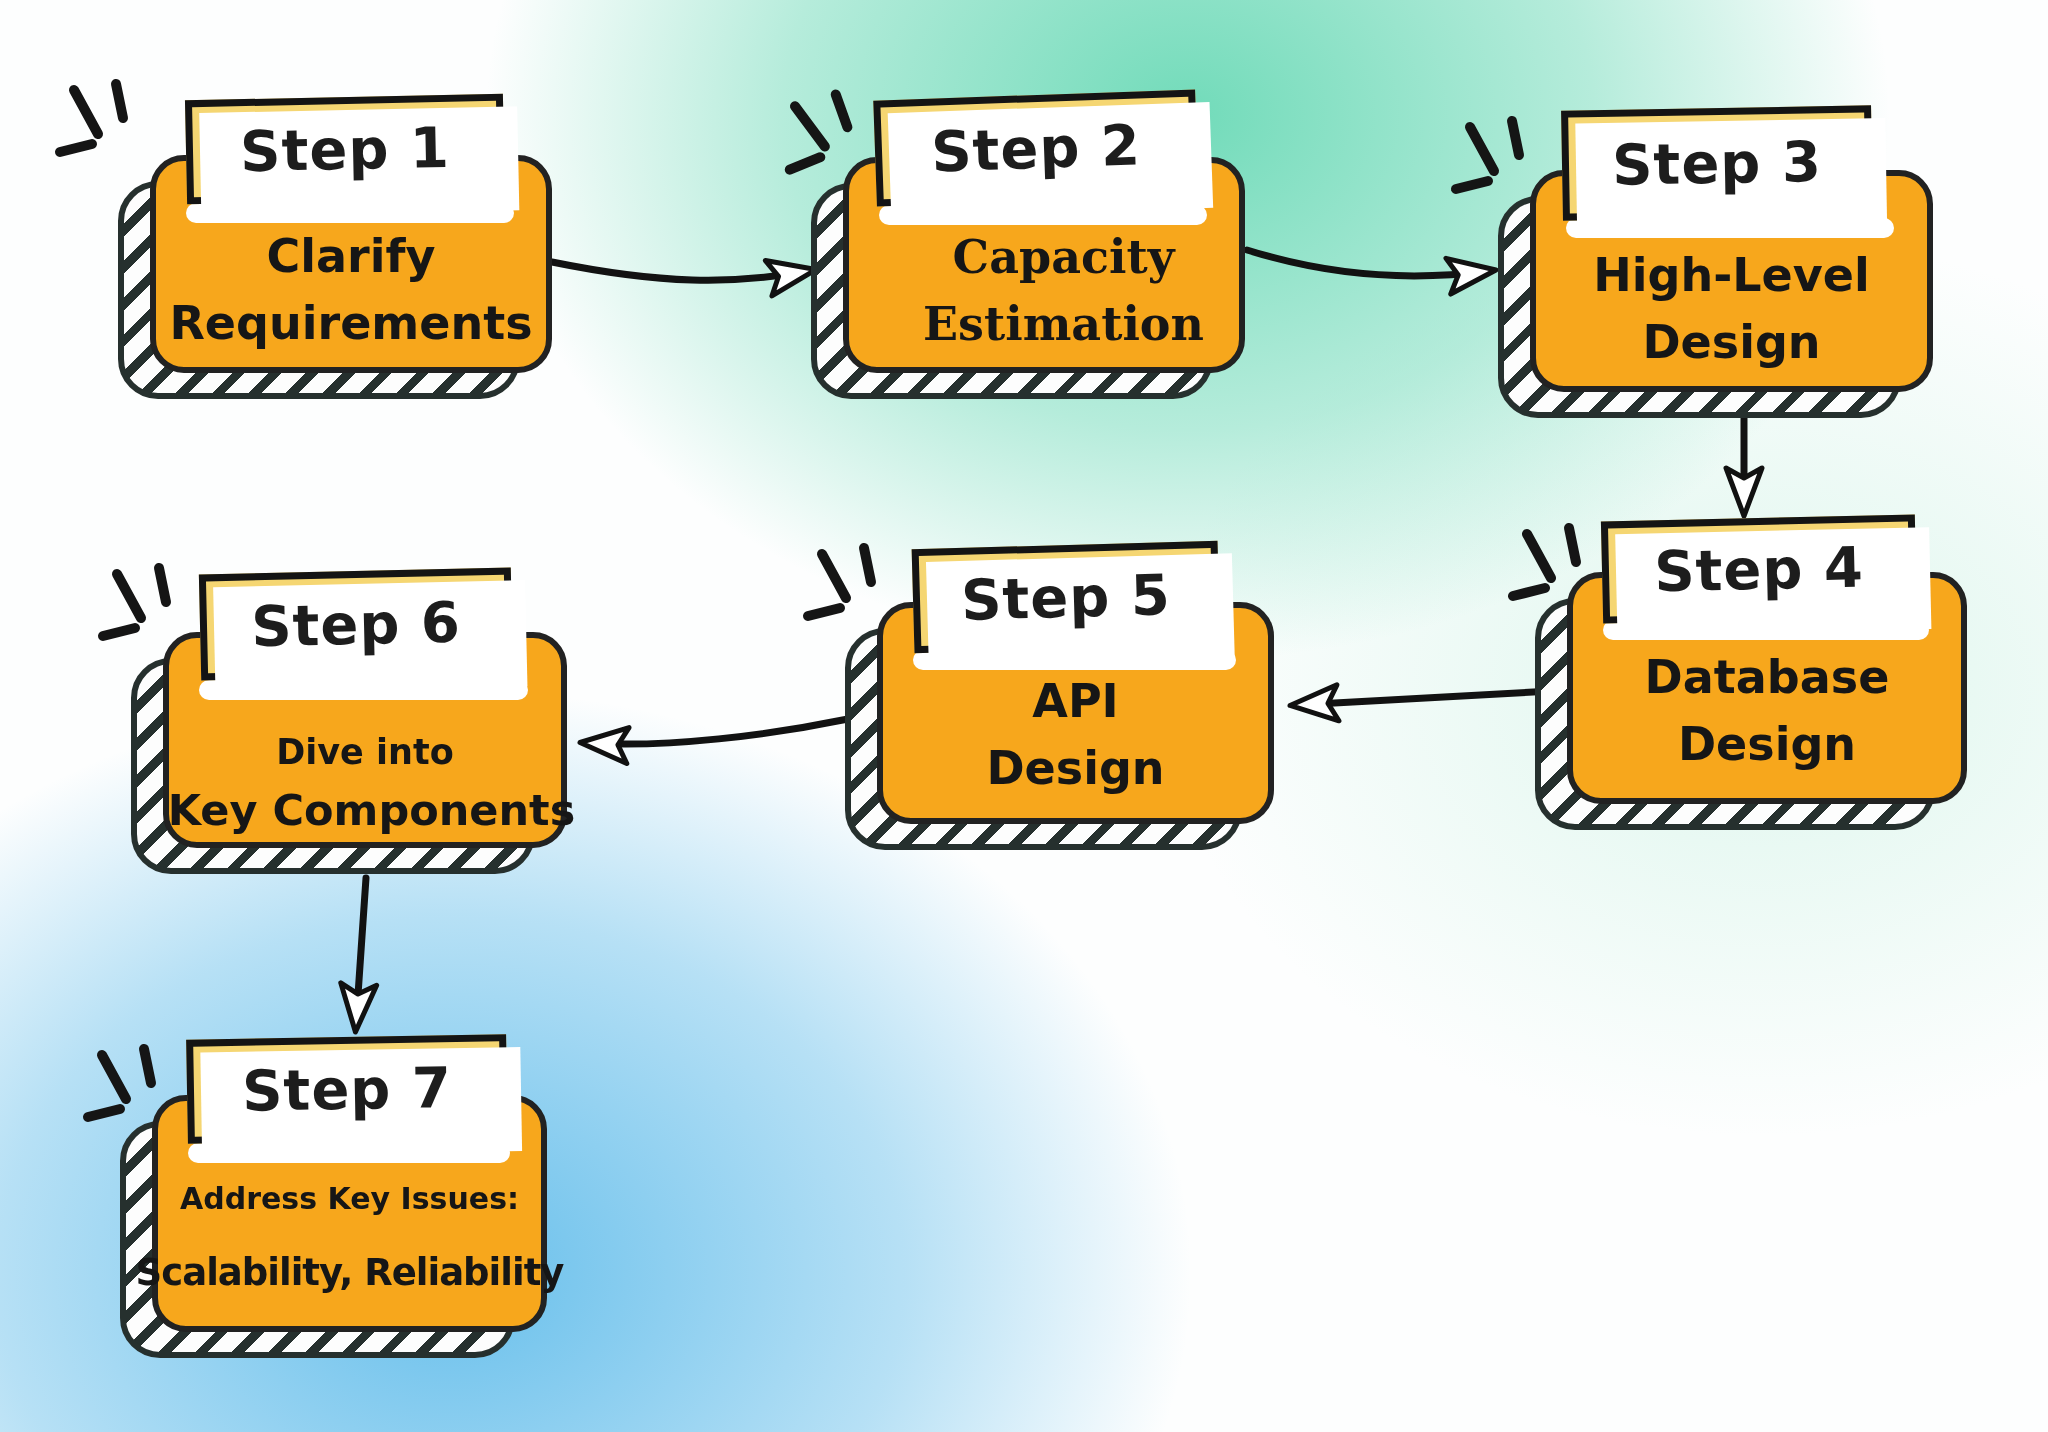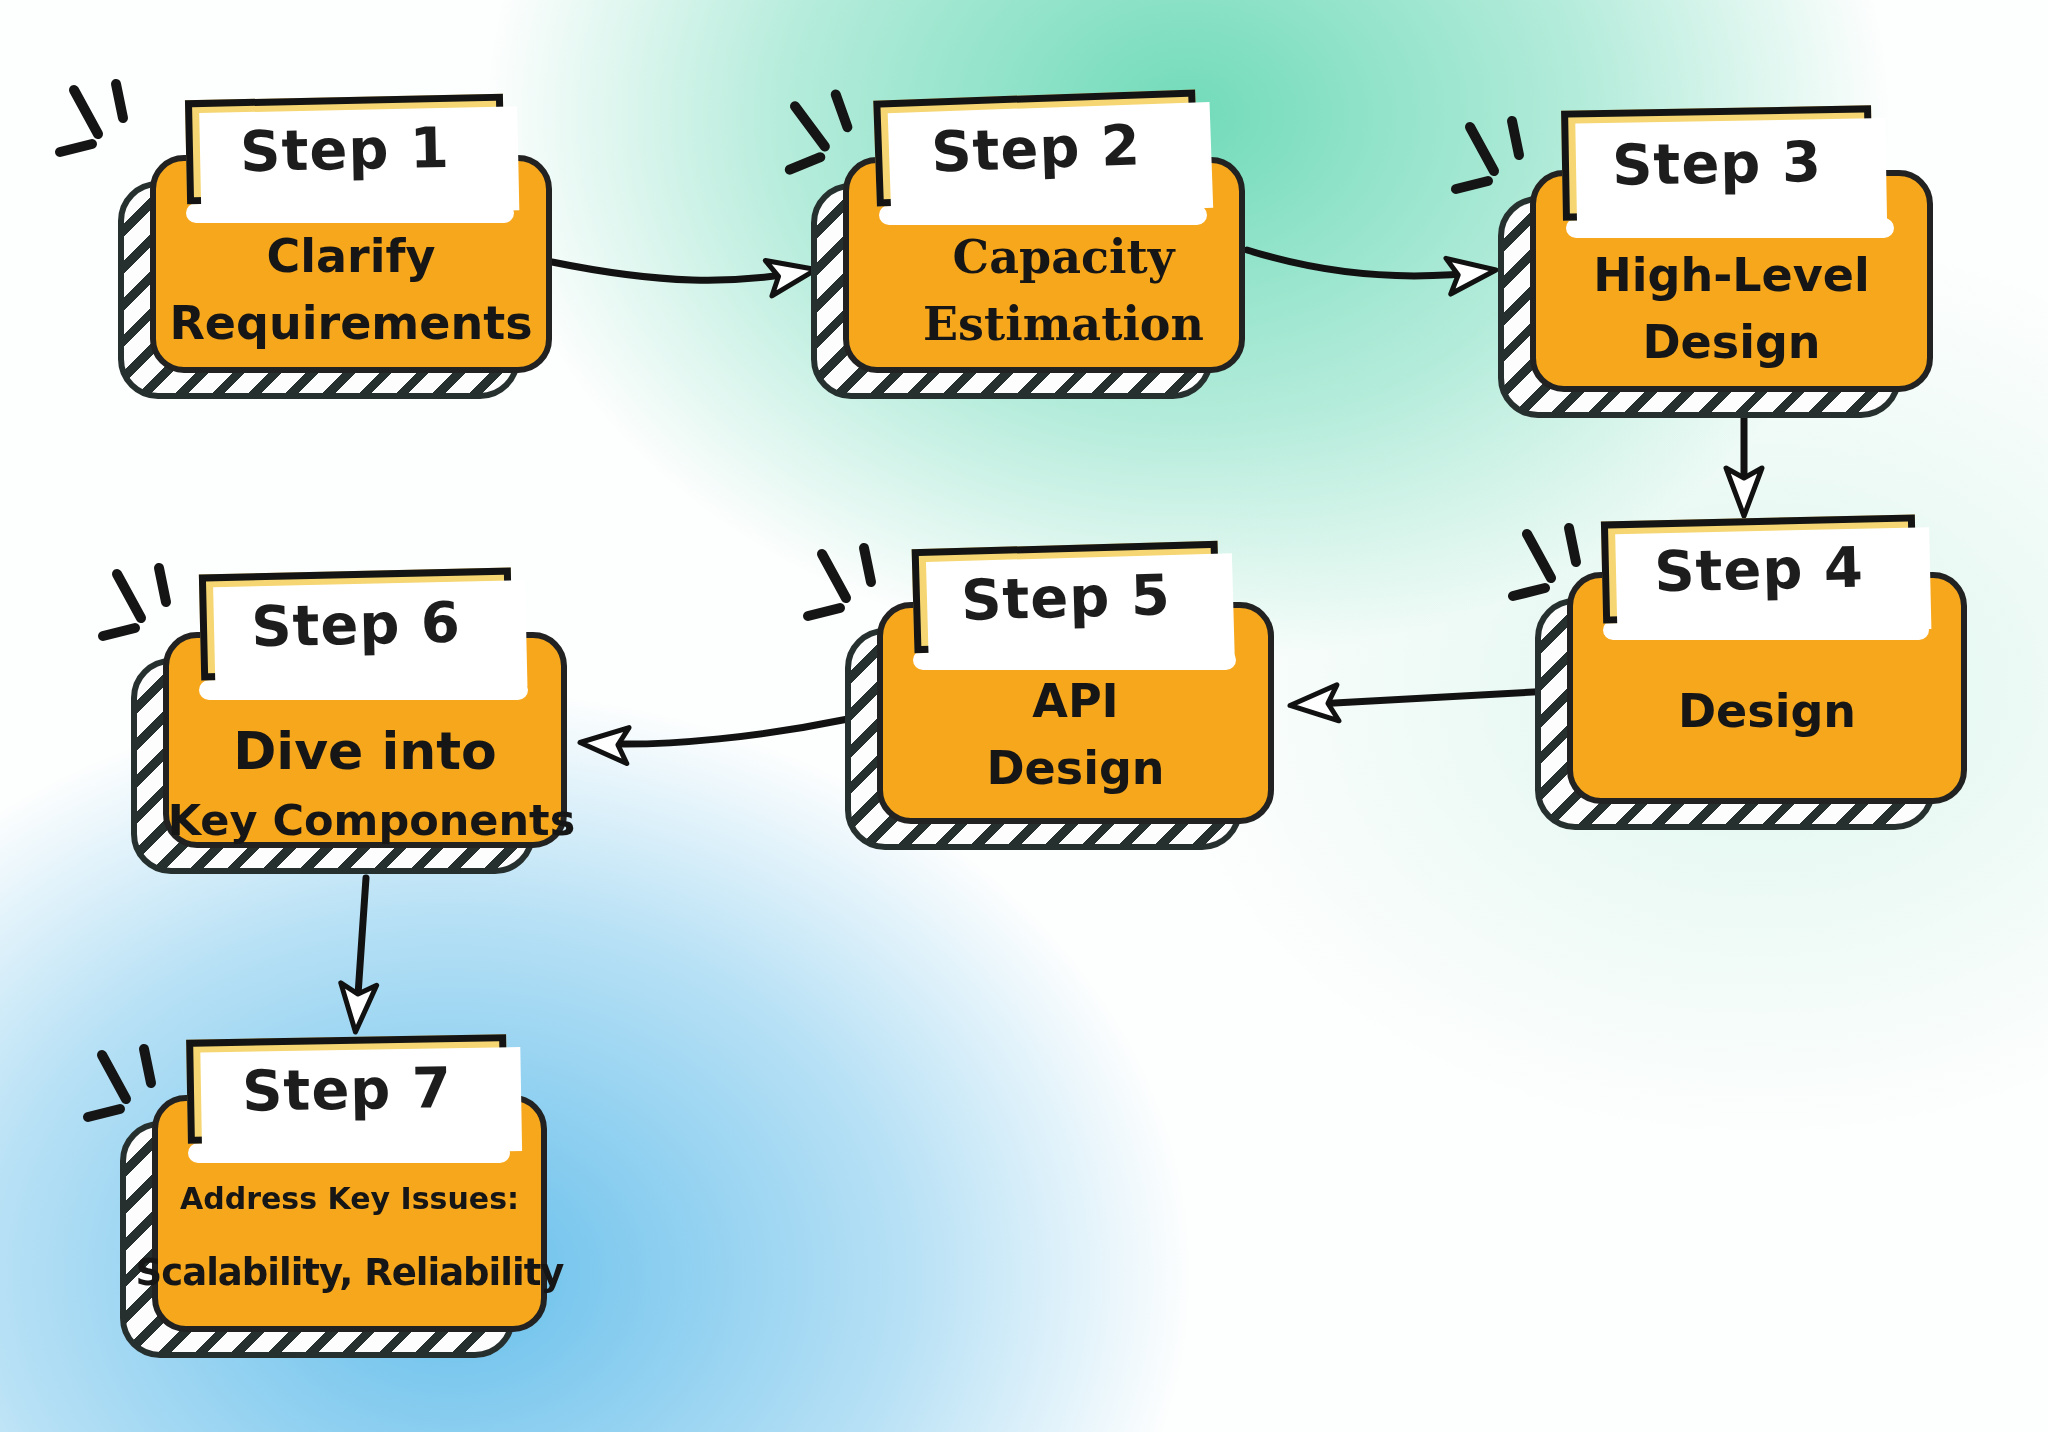--- a/index.html
+++ b/index.html
@@ -95,20 +95,21 @@
       <line x1="22" y1="12" x2="46" y2="56"></line>
         <line x1="64" y1="6" x2="71" y2="40"></line>
         <line x1="8" y1="74" x2="40" y2="66"></line>
     </svg>
   </div>
 
   <div class="step" style="left:1567px;top:572px;width:400px;height:232px;">
     <div class="shadow"></div>
     <div class="body" style="padding-top:46px;">
       <div class="strip"></div>
+      <div class="line">Database</div>
       <div class="line">Design</div>
     </div>
     <div class="tab" style="left:35px;top:-54px;width:314px;height:102px;transform:rotate(-1.3deg);">
       <span>Step 4</span>
     </div>
     <svg class="sparkle" style="left:-62px;top:-50px;" width="100" height="100" viewBox="0 0 100 100">
       <line x1="22" y1="12" x2="46" y2="56"></line>
         <line x1="64" y1="6" x2="71" y2="40"></line>
         <line x1="8" y1="74" x2="40" y2="66"></line>
     </svg>
@@ -128,21 +129,21 @@
       <line x1="22" y1="12" x2="46" y2="56"></line>
         <line x1="64" y1="6" x2="71" y2="40"></line>
         <line x1="8" y1="74" x2="40" y2="66"></line>
     </svg>
   </div>
 
   <div class="step" style="left:163px;top:632px;width:404px;height:216px;">
     <div class="shadow"></div>
     <div class="body" style="padding-top:44px;">
       <div class="strip"></div>
-      <div class="line" style="font-size:52px;margin-top:44px;">Dive into</div>
+      <div class="line" style="font-size:35px;margin-top:44px;">Dive into</div>
       <div class="line" style="font-size:43px;margin-left:13px;">Key Components</div>
     </div>
     <div class="tab" style="left:37px;top:-61px;width:312px;height:106px;transform:rotate(-1.3deg);">
       <span>Step 6</span>
     </div>
     <svg class="sparkle" style="left:-68px;top:-70px;" width="100" height="100" viewBox="0 0 100 100">
       <line x1="22" y1="12" x2="46" y2="56"></line>
         <line x1="64" y1="6" x2="71" y2="40"></line>
         <line x1="8" y1="74" x2="40" y2="66"></line>
     </svg>

